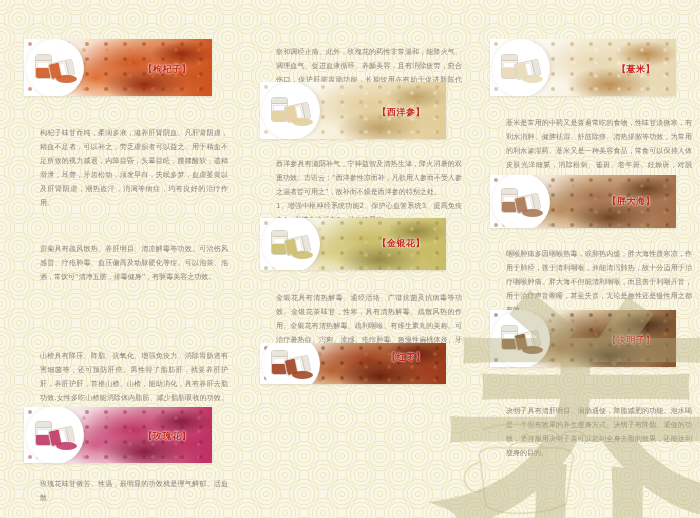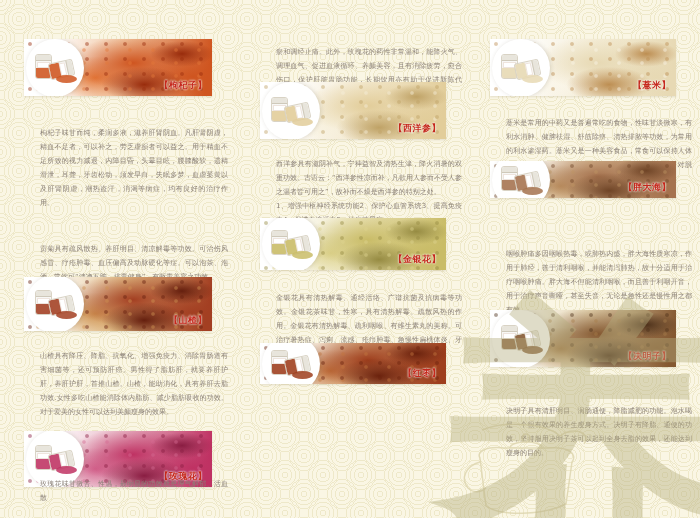--- a/index.html
+++ b/index.html
@@ -71,21 +71,21 @@
   .jar::before{content:"";position:absolute;top:0;left:0;right:0;height:5px;
     background:#e8e5dc;border-bottom:1px solid #cfc9ba;}
   .jar .fill{position:absolute;bottom:0;left:0;right:0;height:10px;background:var(--main);opacity:.88;}
   .jar .band{position:absolute;top:7px;left:1px;right:1px;height:6px;background:#fff;
     border:1px solid #eee4dd;box-sizing:border-box;}
   .j1{left:9px;top:15px;}
   .j2{left:27px;top:18px;transform:rotate(78deg);}
   .spill{position:absolute;left:30px;top:36px;width:21px;height:8px;border-radius:50%;
     background:var(--main);opacity:.85;}
   .tag{
-    position:absolute;right:5px;bottom:4px;margin:0;
+    position:absolute;right:5px;bottom:4px;margin:16px;
     font-family:"DejaVu Serif",serif;font-weight:bold;font-size:9px;
     letter-spacing:.5px;color:#c5281c;
     text-shadow:0 0 2px rgba(255,255,255,.85),0 0 2px rgba(255,255,255,.85);
   }
   
   .sec-text{
     position:absolute;margin:16px;font-size:7px;line-height:14px;
     color:#8b8178;text-align:justify;white-space:pre-line;
     font-family:"DejaVu Sans",sans-serif;
   }
@@ -119,38 +119,23 @@
           <span class="fill"></span>
         </div>
       <div class="spill"></div>
     </div>
     <p class="tag">【枸杞子】</p>
   </div>
   <p class="sec-text" style="left:24px;top:110px;width:188px">枸杞子味甘而纯，柔润多液，滋养肝肾阴血。凡肝肾阴虚，精血不足者，可以补之，劳乏虚损者可以益之。用于精血不足所致的视力减退，内障目昏，头晕目眩，腰膝酸软，遗精滑泄，耳聋，牙齿松动，须发早白，失眠多梦，血虚萎黄以及肝肾阴虚，潮热盗汗，消渴等病症，均有良好的治疗作用。</p>
 
   <p class="sec-text" style="left:24px;top:226px;width:188px">贡菊具有疏风散热、养肝明目、清凉解毒等功效。可治伤风感冒、疗疮肿毒、血压偏高及动脉硬化等症。可以泡茶、泡酒，常饮可“清净五脏，排毒健身”，有驱毒美容之功效。</p>
 
-  <div class="photo s-shanzha" style="left:24px;top:277px;width:188px;height:54px">
-    <div class="spread"></div>
-    <div class="vignette">
-      <div class="jar j1">
-          <span class="band"></span>
-          <span class="fill"></span>
-        </div>
-      <div class="jar j2">
-          <span class="band"></span>
-          <span class="fill"></span>
-        </div>
-      <div class="spill"></div>
-    </div>
-    <p class="tag">【山楂】</p>
-  </div>
   <p class="sec-text" style="left:24px;top:333px;width:188px">山楂具有降压、降脂、抗氧化、增强免疫力、消除胃肠道有害细菌等，还可预防肝癌。男性得了脂肪肝，就要养肝护肝，养肝护肝，首推山楂。山楂，能助消化，具有养肝去脂功效.女性多吃山楂能消除体内脂肪、减少脂肪吸收的功效。对于爱美的女性可以达到美颜瘦身的效果。</p>
 
-  <div class="photo s-rose" style="left:24px;top:431px;width:188px;height:56px">
+  <div class="photo s-rose" style="left:24px;top:407px;width:188px;height:56px">
     <div class="spread"></div>
     <div class="vignette">
       <div class="jar j1">
           <span class="band"></span>
           <span class="fill"></span>
         </div>
       <div class="jar j2">
           <span class="band"></span>
           <span class="fill"></span>
         </div>
@@ -223,21 +208,21 @@
       <div class="jar j2">
           <span class="band"></span>
           <span class="fill"></span>
         </div>
       <div class="spill"></div>
     </div>
     <p class="tag">【薏米】</p>
   </div>
   <p class="sec-text" style="left:490px;top:100px;width:186px">薏米是常用的中药又是普遍常吃的食物，性味甘淡微寒，有利水消肿、健脾祛湿、舒筋除痹、清热排脓等功效，为常用的利水渗湿药。薏米又是一种美容食品，常食可以保持人体皮肤光泽细腻，消除粉刺、雀斑、老年斑、妊娠斑，对脱屑、痤疮、皮肤粗糙等都有良好疗效。</p>
 
-  <div class="photo s-pangdahai" style="left:490px;top:161px;width:186px;height:37px">
+  <div class="photo s-pangdahai" style="left:490px;top:175px;width:186px;height:53px">
     <div class="spread"></div>
     <div class="vignette">
       <div class="jar j1">
           <span class="band"></span>
           <span class="fill"></span>
         </div>
       <div class="jar j2">
           <span class="band"></span>
           <span class="fill"></span>
         </div>

